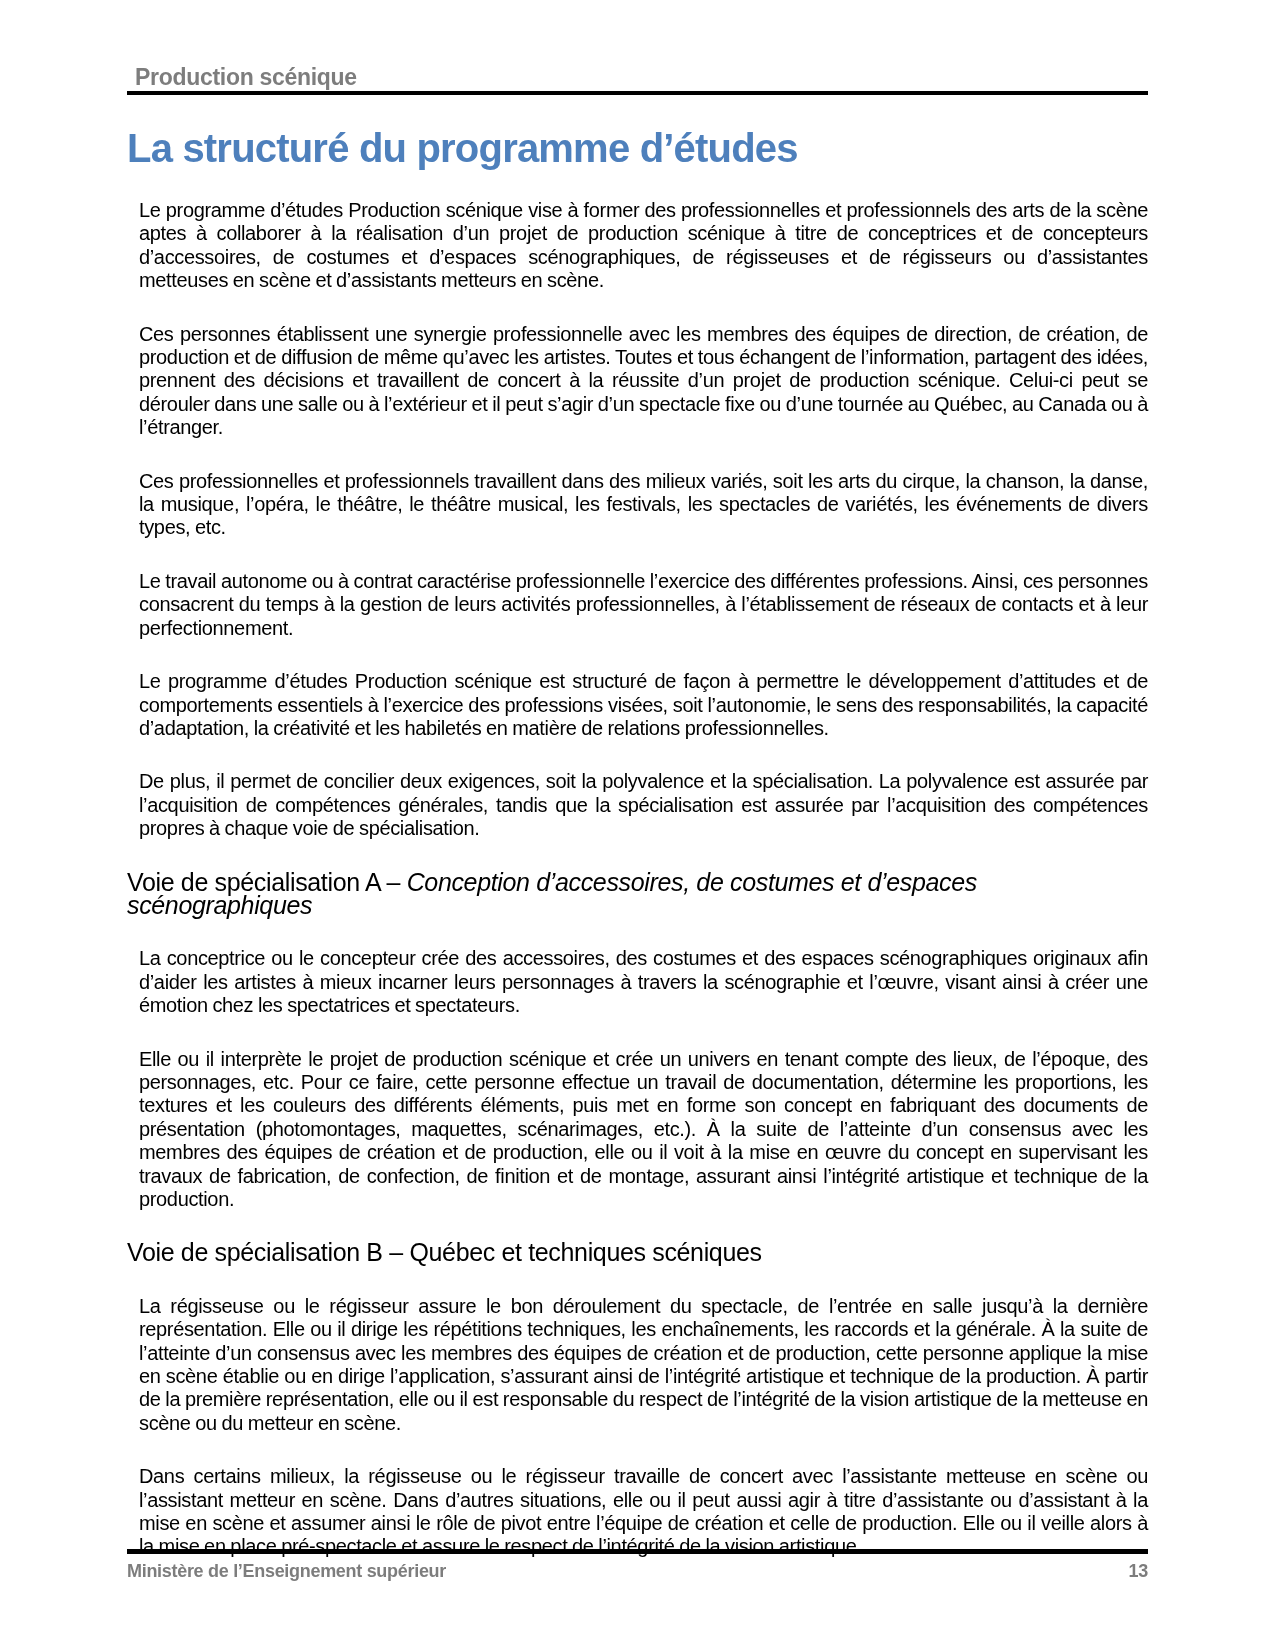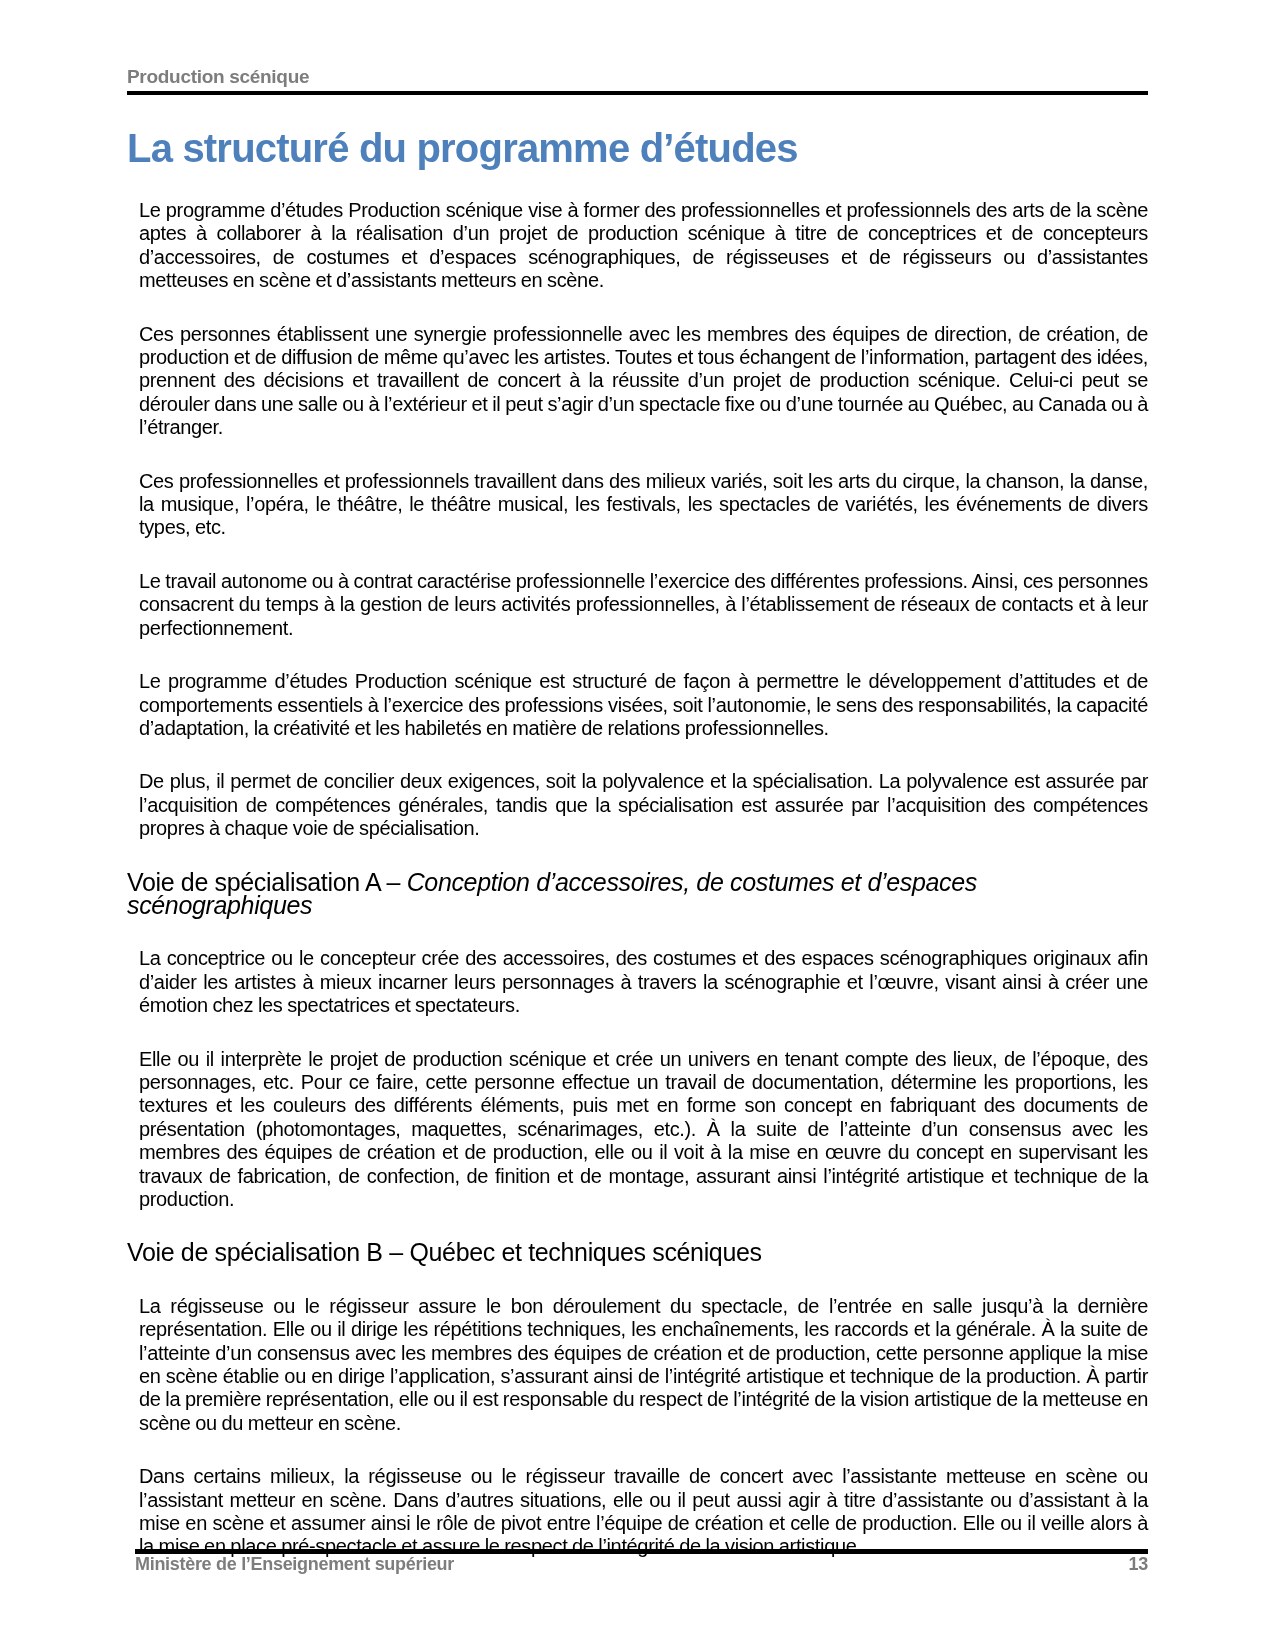--- a/index.html
+++ b/index.html
@@ -15,23 +15,24 @@
     background: #ffffff;
     box-sizing: border-box;
     padding: 66px 127px 0 127px;
     font-family: "Liberation Sans", sans-serif;
     color: #000000;
     overflow: hidden;
   }
   .running-header-text {
     color: #7d7d7d;
     font-weight: bold;
-    font-size: 19px;
+    font-size: 23px;
     letter-spacing: -0.3px;
     line-height: 22px;
+    margin-left: 8px;
   }
   .header-rule {
     border-bottom: 4px solid #000000;
     margin-top: 3px;
   }
   h1.doc-title {
     color: #4e80bc;
     font-size: 40px;
     font-weight: bold;
     letter-spacing: -0.8px;
@@ -52,28 +53,28 @@
     letter-spacing: -0.35px;
     margin: 0 0 30px 0;
   }
   .italic { font-style: italic; }
   .page-footer {
     position: absolute;
     left: 127px;
     right: 127px;
     top: 1549px;
     border-top: 5px solid #000000;
+    padding-top: 7px;
     display: flex;
     justify-content: space-between;
     align-items: center;
     color: #7d7d7d;
     font-weight: bold;
     font-size: 18px;
     letter-spacing: -0.3px;
-    margin-left: 8px;
   }
 </style>
 </head>
 <body>
 
 <div class="page">
 
   <div>
     <div class="running-header-text">Production scénique</div>
     <div class="header-rule"></div>

